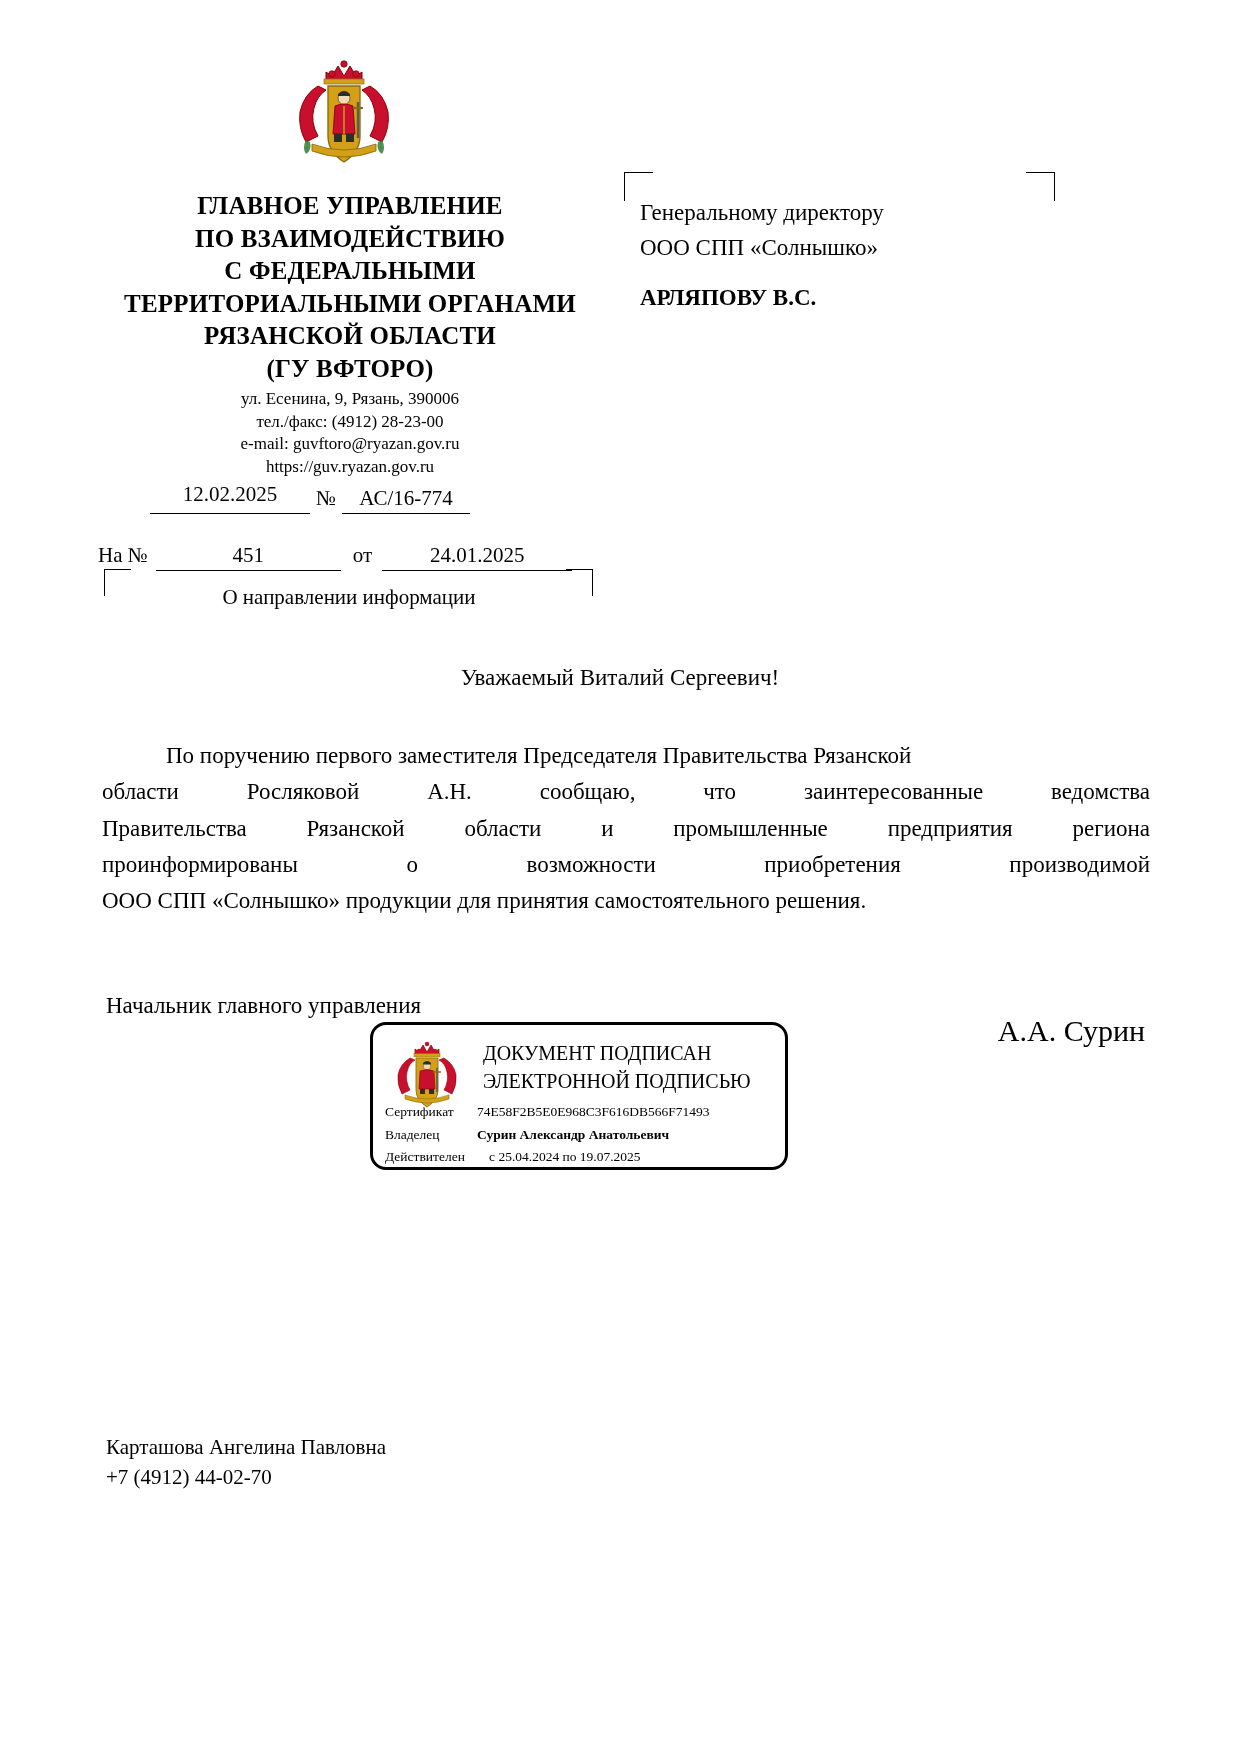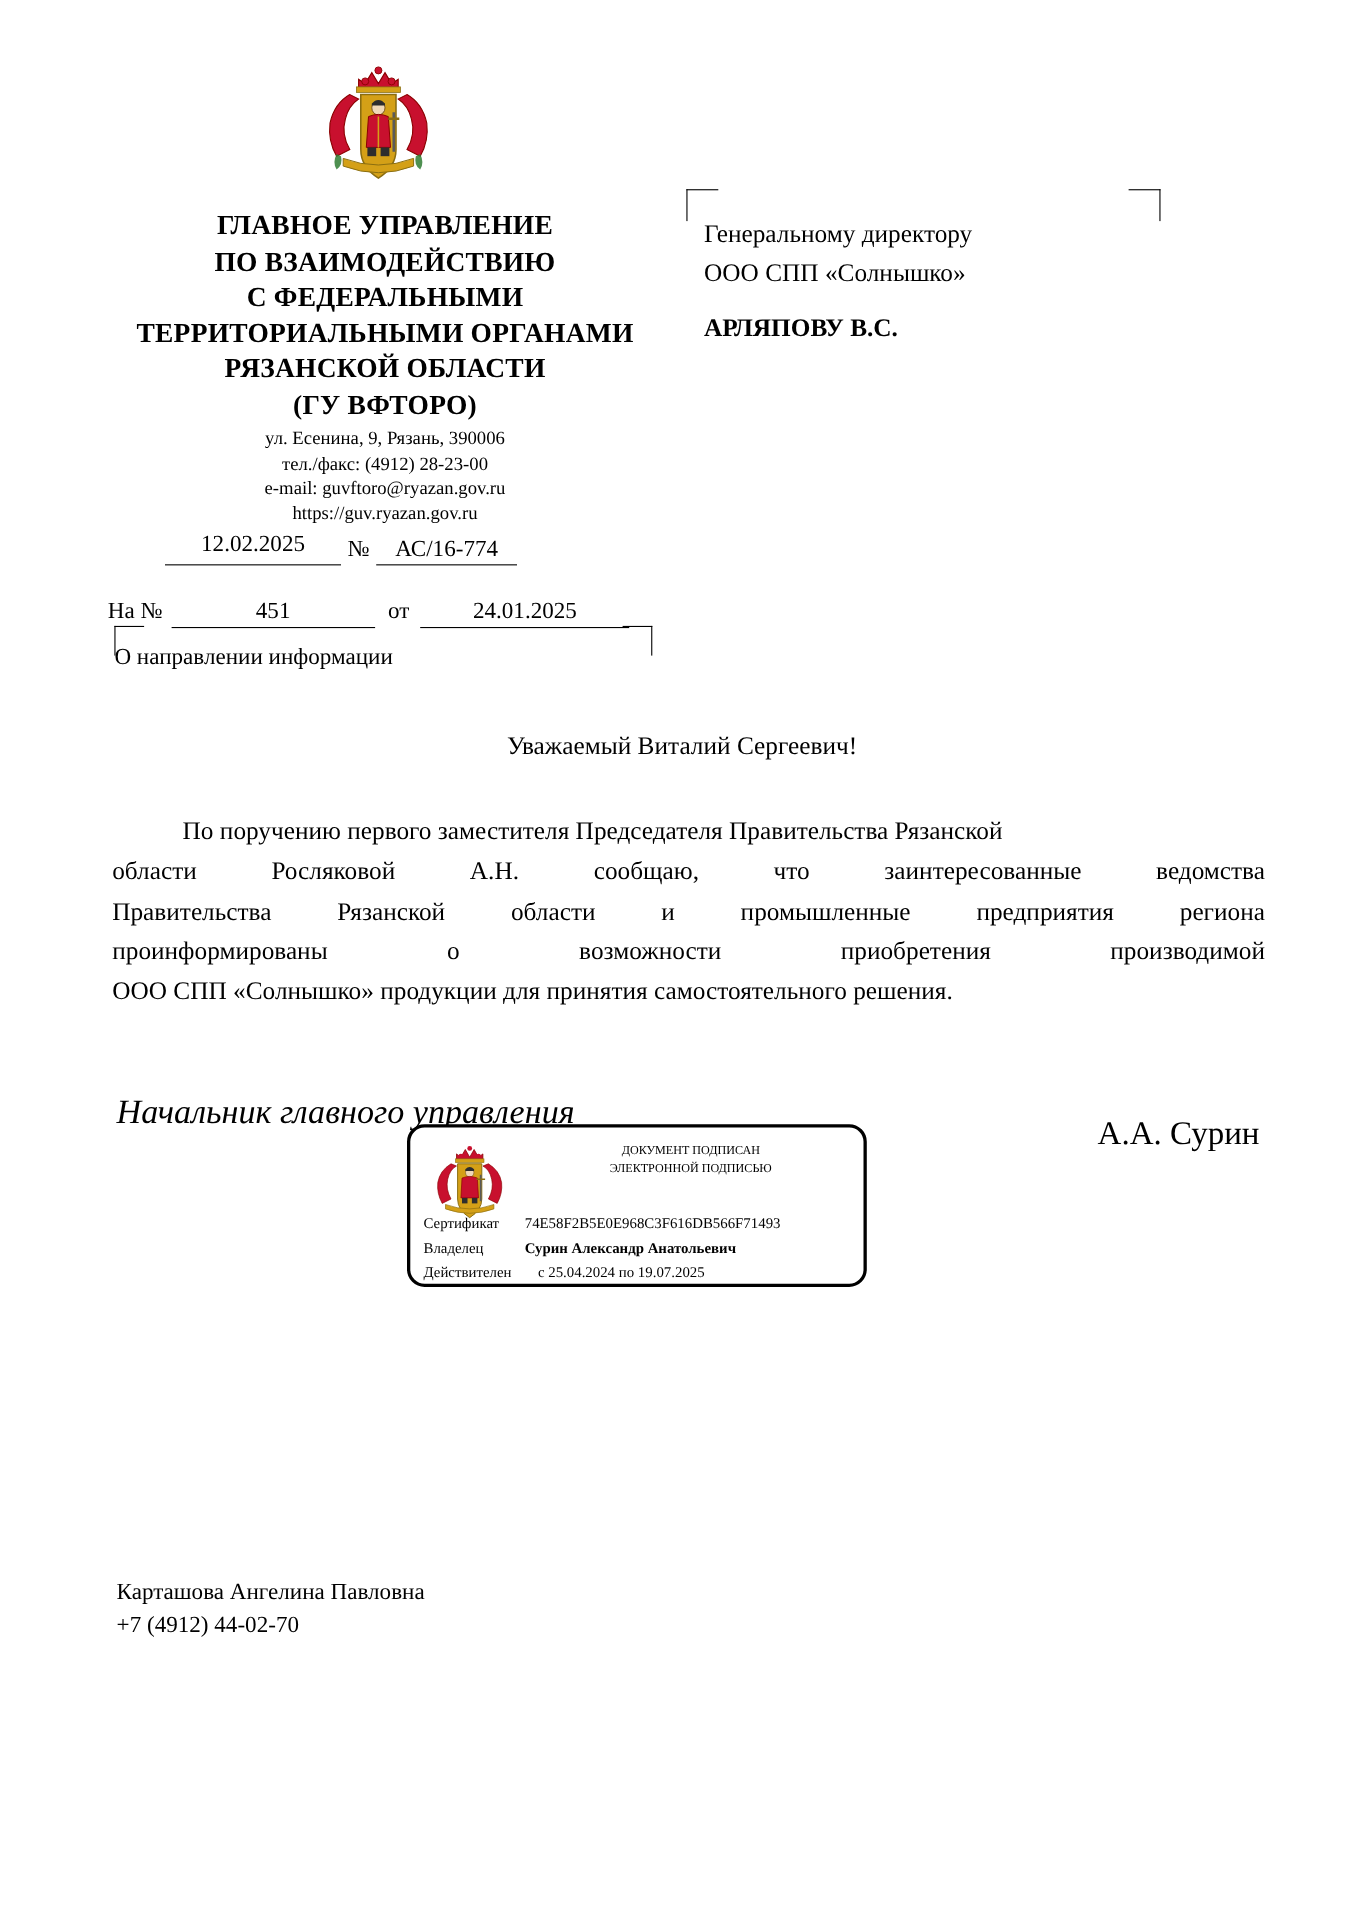--- a/index.html
+++ b/index.html
@@ -106,20 +106,21 @@
     width: 26px;
     height: 26px;
     border-right: 1.6px solid #000;
     border-top: 1.6px solid #000;
   }
   .subject-text {
     position: absolute;
     left: 104px;
     top: 585px;
     width: 490px;
+    text-align: center;
     font-size: 21px;
   }
 
   
   .addr-corner-t {
     position: absolute;
     left: 624px;
     top: 172px;
     width: 28px;
     height: 28px;
@@ -180,23 +181,22 @@
   }
   .body-par .justified > span { white-space: nowrap; }
   .body-par .first-line { text-indent: 0; padding-left: 64px; }
   .body-par .last-line { display: block; }
 
   
   .sig-title {
     position: absolute;
     left: 106px;
     top: 993px;
-    font-size: 31px;
+    font-size: 23px;
     white-space: nowrap;
-    font-style: italic;
   }
   .sig-name {
     position: absolute;
     right: 96px;
     top: 993px;
     font-size: 30px;
     white-space: nowrap;
     margin-top: 21px;
   }
 
@@ -210,22 +210,21 @@
     border: 3.5px solid #000;
     border-radius: 16px;
     background: #ffffff;
     box-sizing: border-box;
   }
   .estamp-head {
     position: absolute;
     left: 110px;
     top: 14px;
     width: 290px;
-    text-align: center;
-    font-size: 11px;
+    font-size: 20px;
     line-height: 1.42;
   }
   .estamp-head .ln { display: block; }
   .estamp-emblem {
     position: absolute;
     left: 18px;
     top: 12px;
     width: 74px;
     height: 82px;
   }

